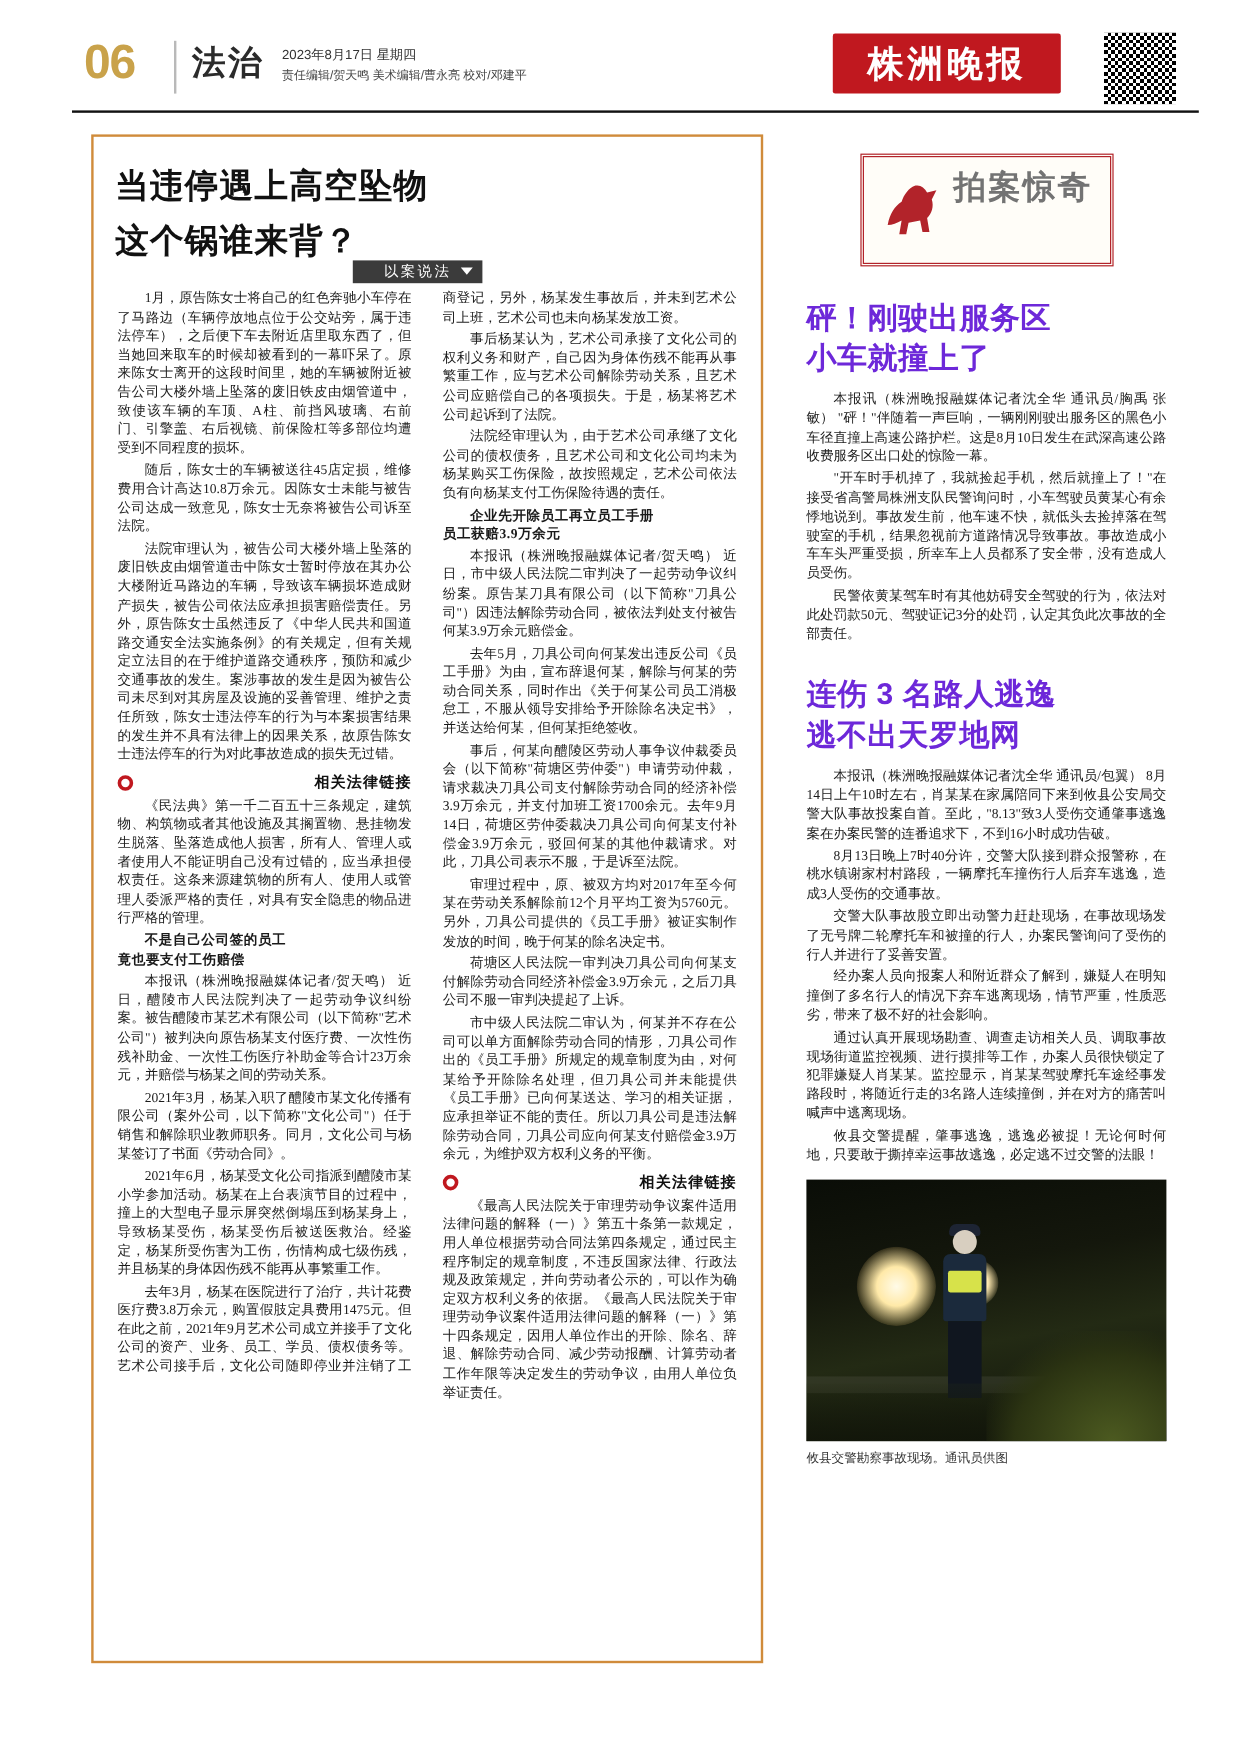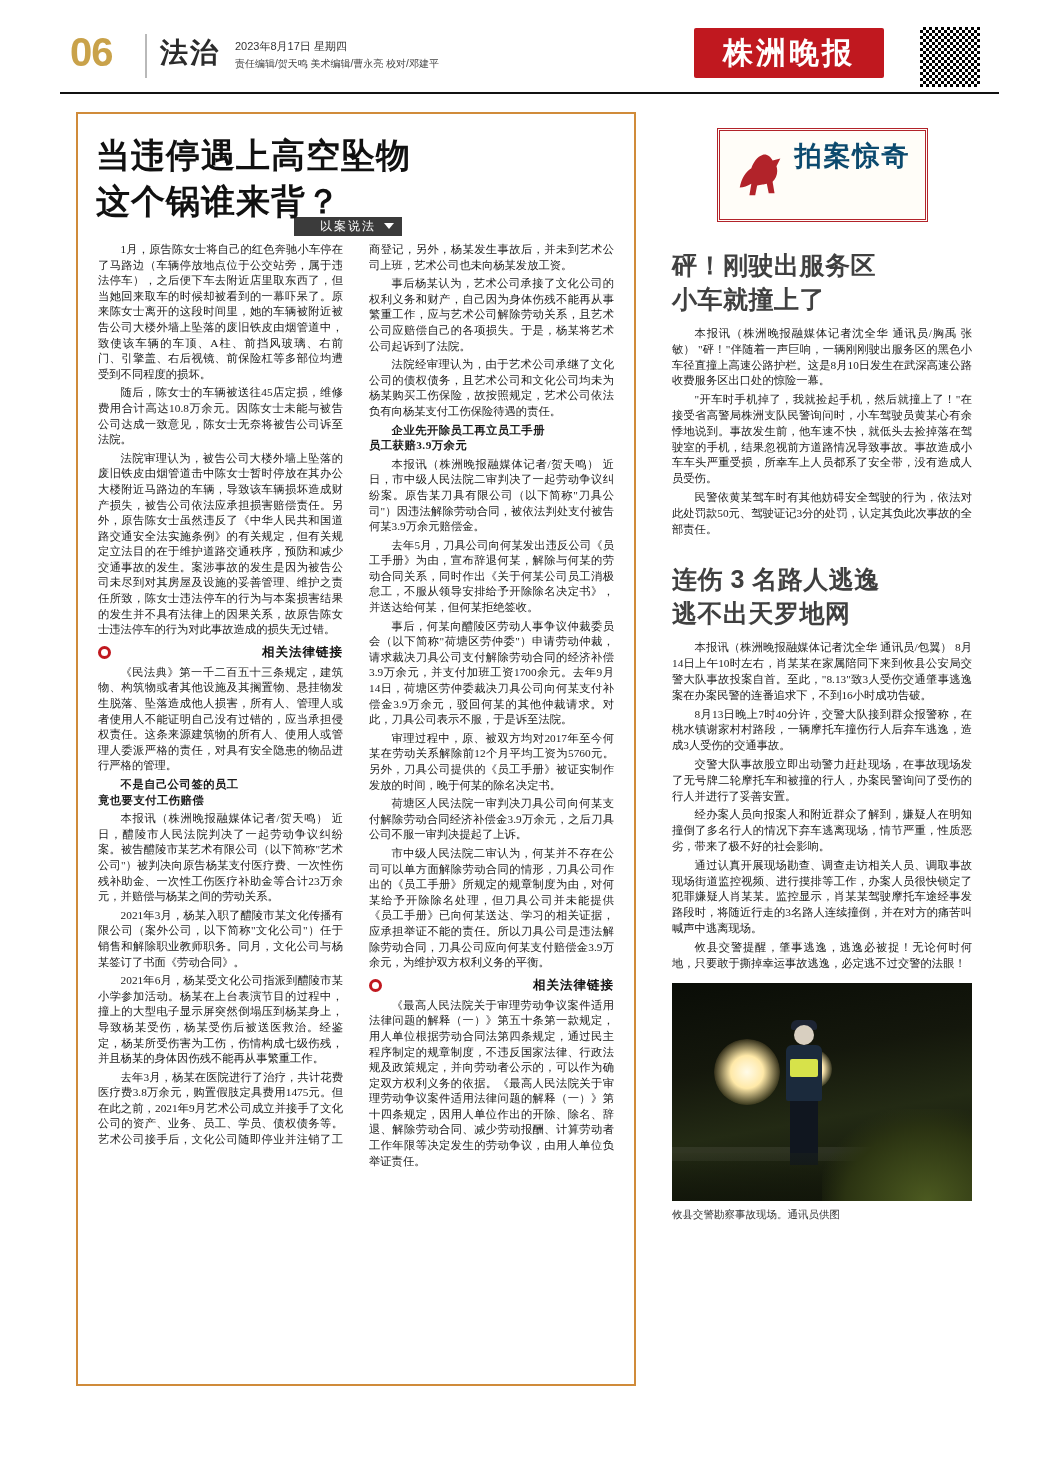--- a/index.html
+++ b/index.html
@@ -76,21 +76,21 @@
     display:flex;align-items:center;justify-content:center;
   }
   .frame-tab .caret{
     position:absolute;right:8px;top:6px;
     width:0;height:0;border-left:5px solid transparent;border-right:5px solid transparent;border-top:6px solid #fff;
   }
 
   .headline-main{
     position:absolute;left:18px;top:18px;width:510px;
     font-family:"Liberation Sans", sans-serif;
-    font-weight:bold;font-size:34px;line-height:46px;color:#111;
+    font-weight:bold;font-size:28px;line-height:46px;color:#111;
     letter-spacing:1px;
   }
 
   .cols2{
     position:absolute;left:20px;right:20px;
     column-count:2;column-gap:26px;
     text-align:justify;
   }
   .cols2 p{
     margin:0 0 3px 0;
@@ -133,28 +133,28 @@
     width:205px;height:88px;margin:0 auto 26px auto;
     border:3px double #b2232a;
     position:relative;
     background:#fffdf8;
   }
   .stamp .horse{
     position:absolute;left:12px;top:14px;width:58px;height:58px;
   }
   .stamp .chars{
     position:absolute;right:14px;top:8px;
-    color:#0c4a6e;
+    color:#737373;
     font-family:"Liberation Serif", serif;
     font-weight:bold;font-size:27px;line-height:34px;
     text-align:right;letter-spacing:2px;
   }
   .r-headline{
     font-family:"Liberation Sans", sans-serif;
-    font-weight:bold;font-size:25px;line-height:34px;color:#404040;
+    font-weight:bold;font-size:25px;line-height:34px;color:#6d28d9;
     margin:0 0 10px 0;letter-spacing:0.5px;
   }
   .rightcol p{
     margin:0 0 3px 0;
     font-size:11.3px;line-height:15.8px;text-indent:2em;text-align:justify;
     color:#1a1a1a;
   }
   .r-spacer{height:22px;}
 
   .photo{

